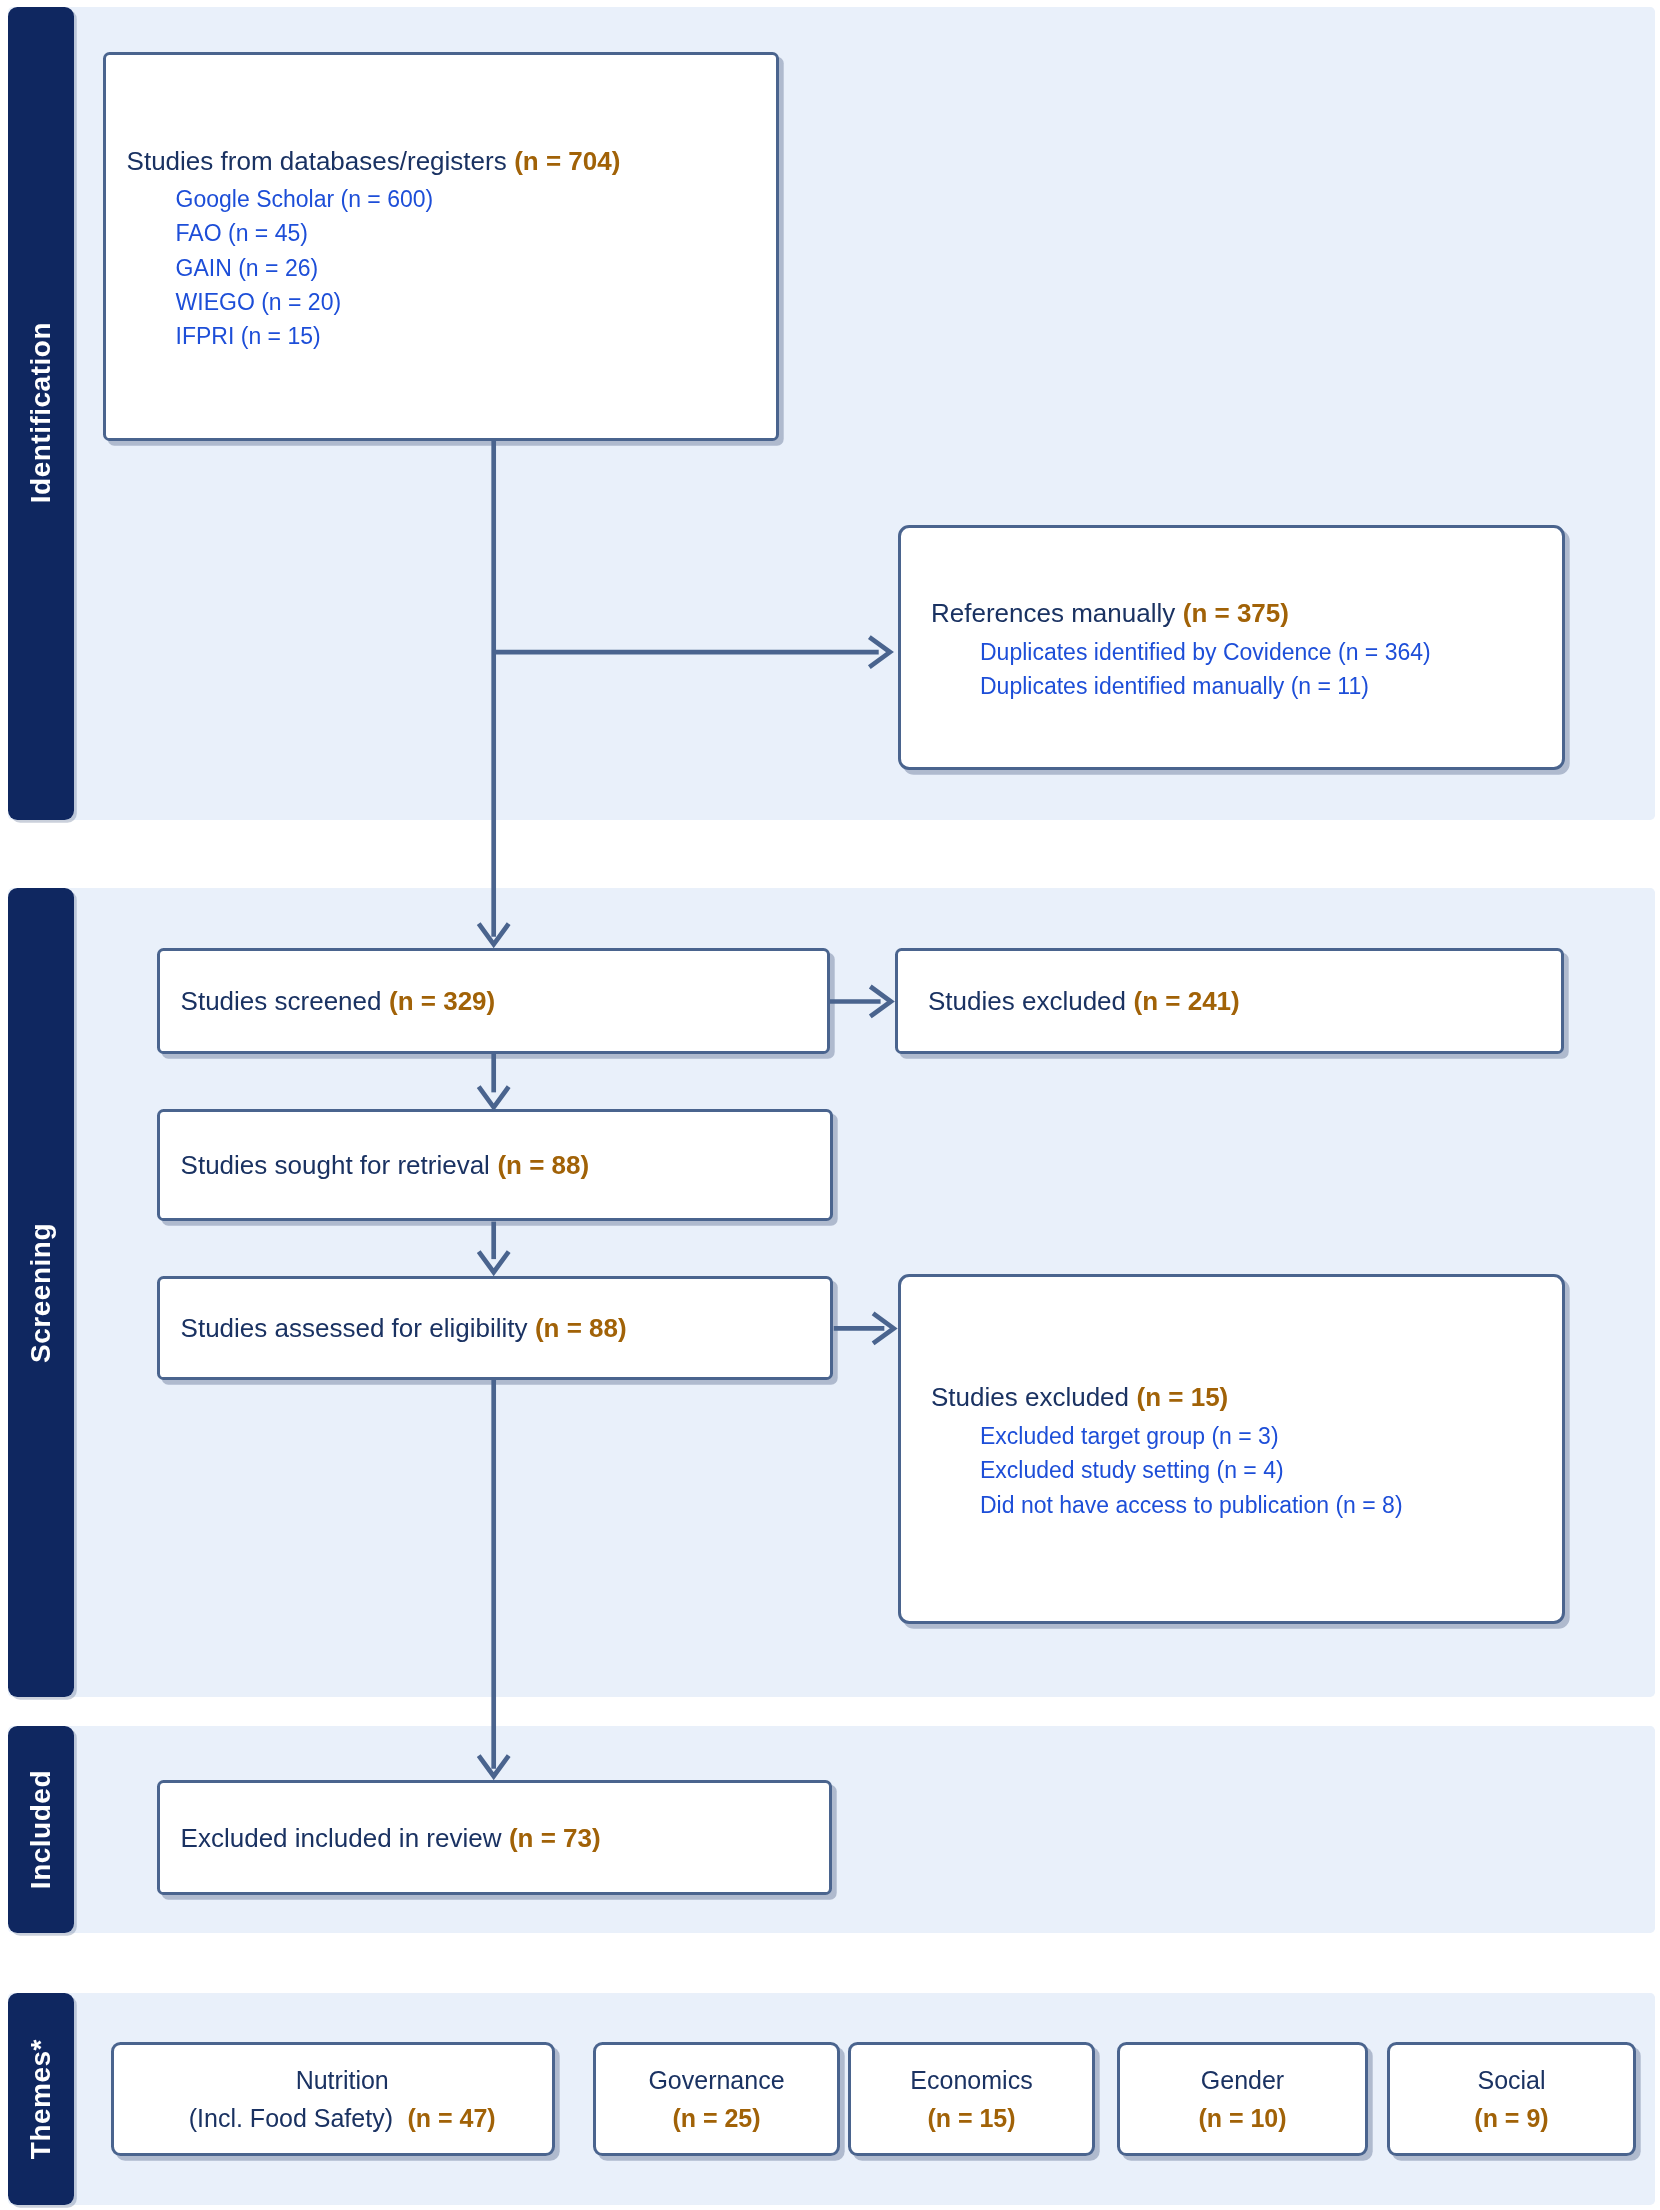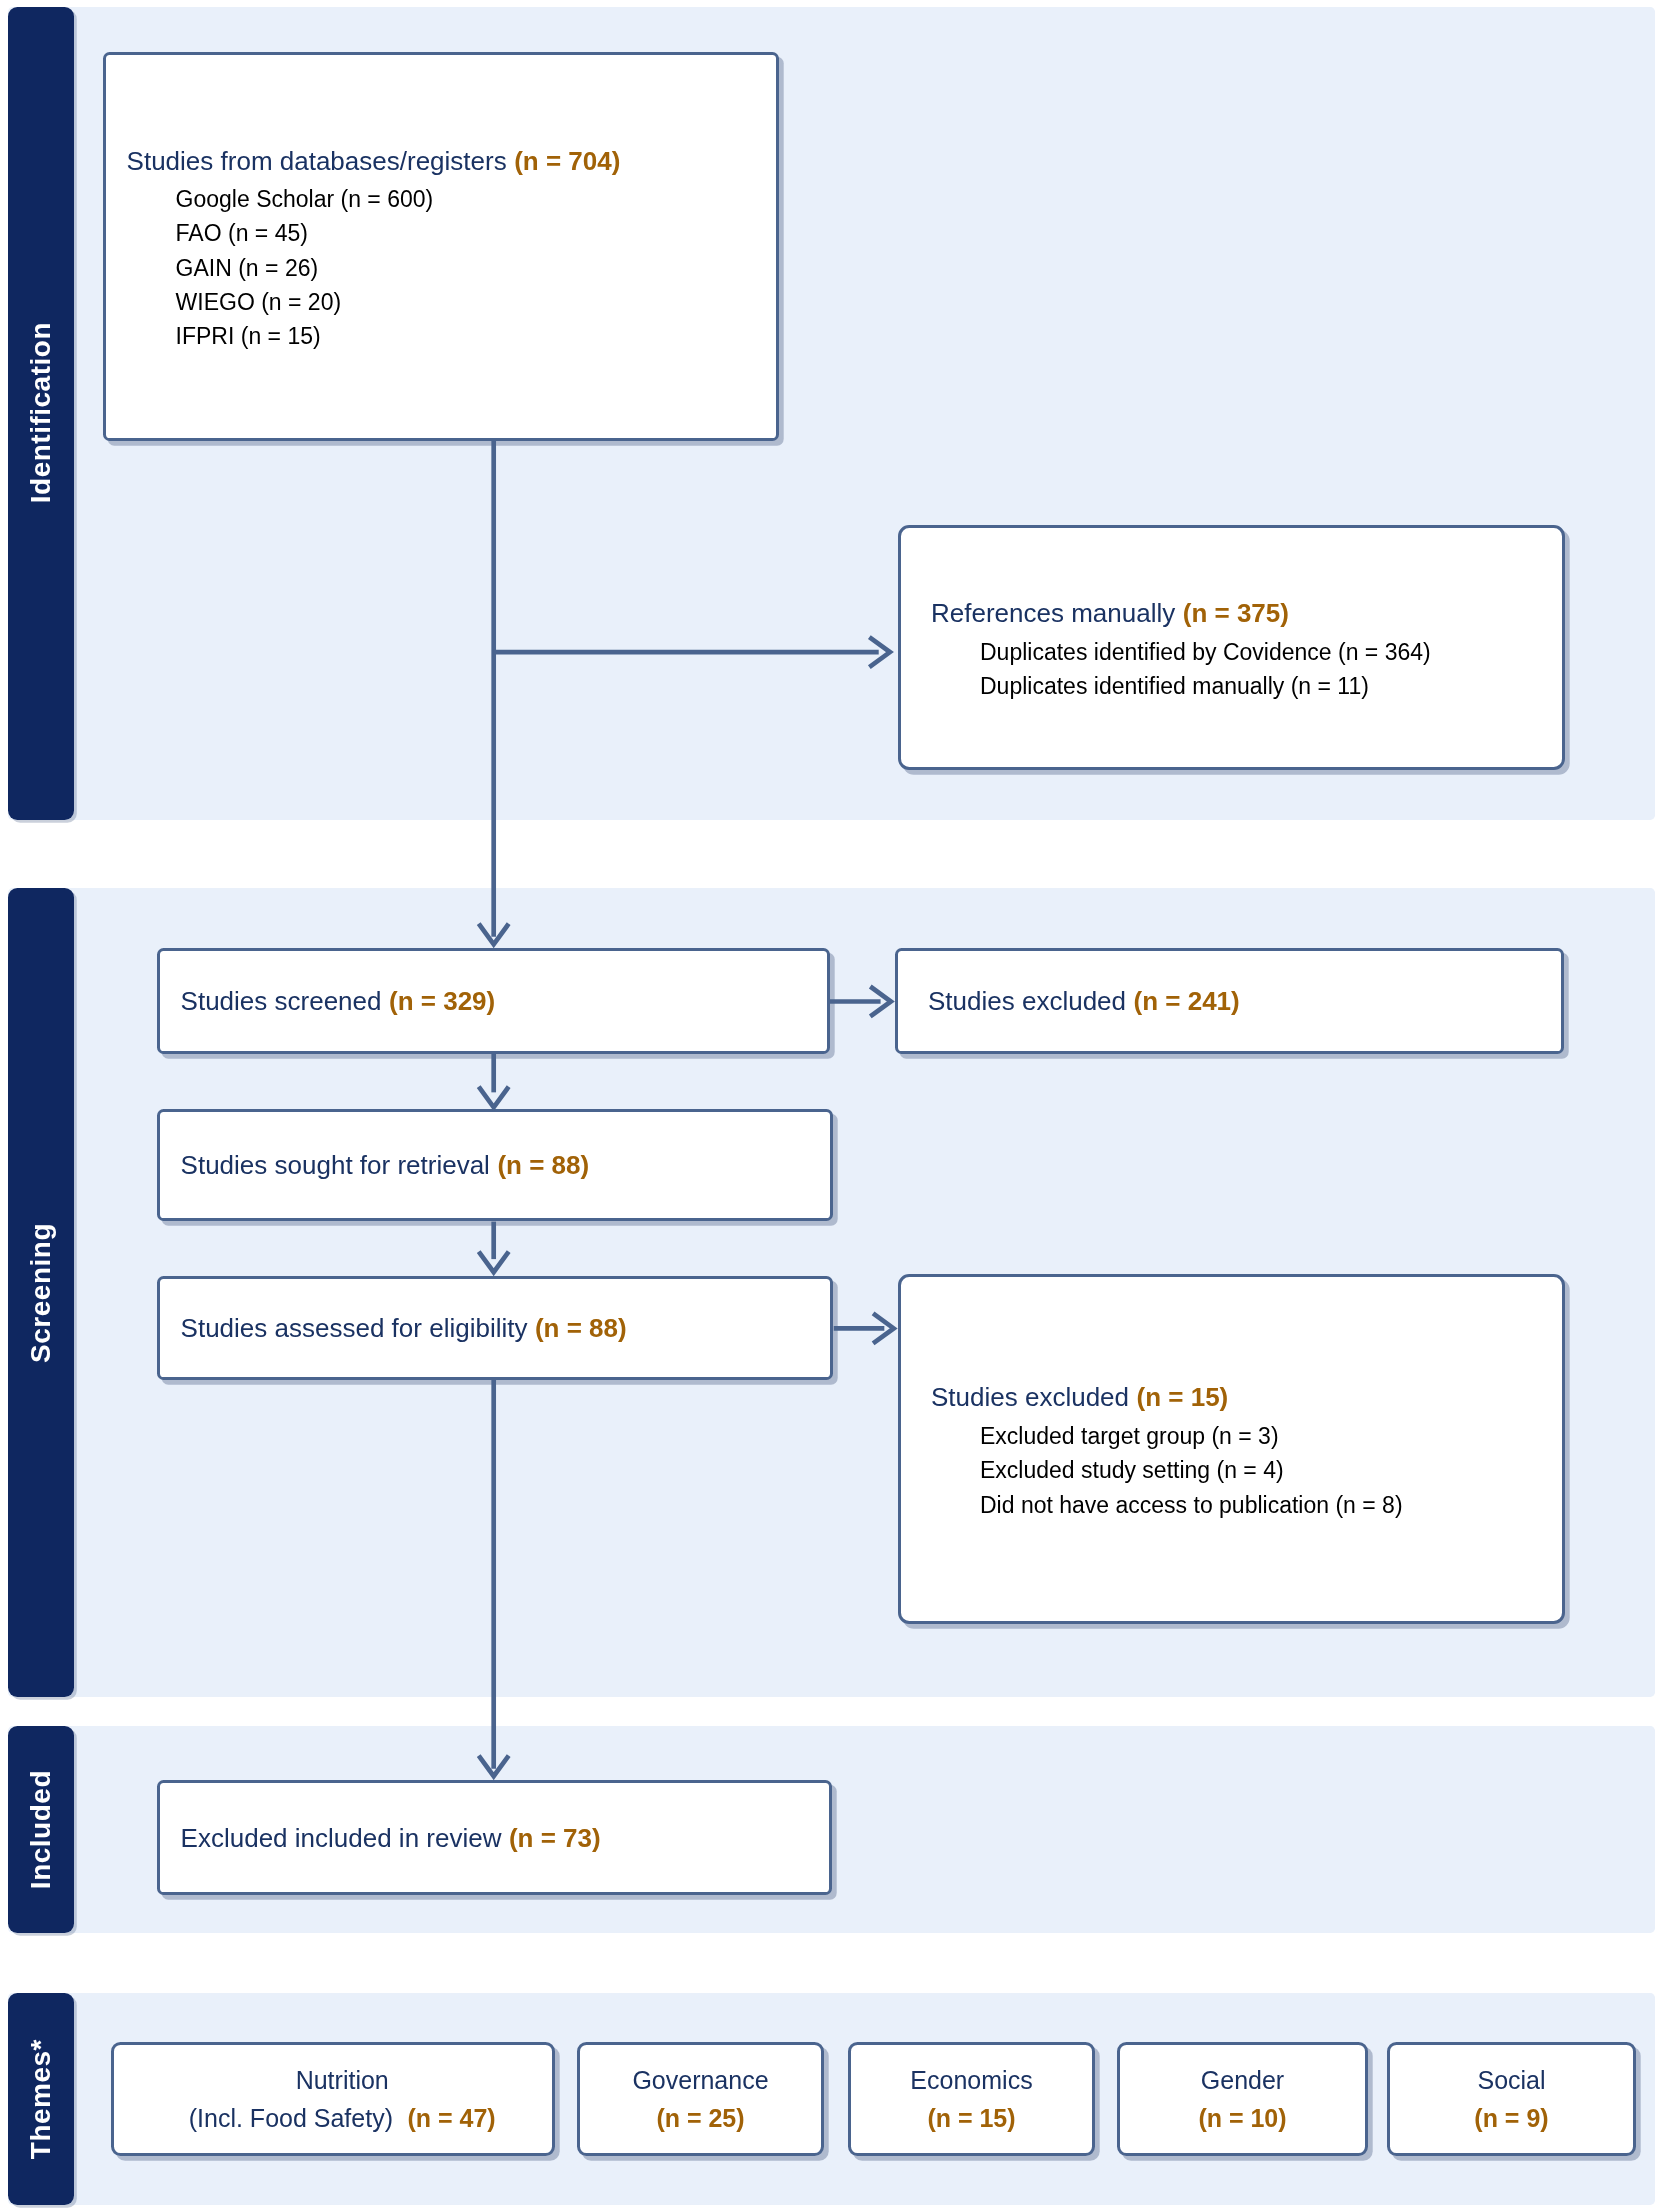--- a/index.html
+++ b/index.html
@@ -33,21 +33,21 @@
     background:#ffffff; border:3.7px solid #4a648e; border-radius:6.6px;
     box-shadow:4.7px 4.7px 0 rgba(104,120,153,0.45);
     display:flex; flex-direction:column; justify-content:center;
   }
   .fbox.round { border-radius:11.2px; }
   .pl22 { padding-left:20.6px; padding-right:9.4px; }
   .pl32 { padding-left:30px; padding-right:9.4px; }
   .trow { font-size:26px; color:#1a3262; line-height:34px; white-space:nowrap; }
   .n { font-weight:700; color:#a16207; margin-left:7.5px; }
   .sub {
-    font-size:23px; color:#000000; margin-left:49px; margin-top:8.4px;
+    font-size:23px; color:#1d4ed8; margin-left:49px; margin-top:8.4px;
     line-height:26px; white-space:nowrap;
   }
   .sub:first-of-type { margin-top:12px; }
   
   .tbox {
     border-radius:9.4px; align-items:center; text-align:center;
     justify-content:center; padding:0 5.6px;
   }
   .tline1 { font-size:25px; color:#1a3262; line-height:32px; }
   .tline2 { font-size:25px; color:#1a3262; line-height:32px; margin-top:6.6px; white-space:nowrap; }
@@ -55,21 +55,21 @@
   
   #box-databases { left:103px; top:52px;   width:676px; height:389px; }
   #box-refs      { left:898px; top:525px;  width:667px; height:245px; }
   #box-screened  { left:157px; top:948px; width:673px; height:106px; }
   #box-excl241   { left:895px; top:948px; width:669px; height:106px; }
   #box-sought    { left:157px; top:1109px; width:676px; height:112px; }
   #box-assessed  { left:157px; top:1276px; width:676px; height:104px; }
   #box-excl15    { left:898px; top:1274px; width:667px; height:350px; }
   #box-included  { left:157px; top:1780px; width:675px; height:115px; }
   #box-theme-0 { left:111px;  top:2042px; width:444px; height:114px;padding-left:24px; }
-  #box-theme-1 { left:577px;  top:2042px; width:247px; height:114px; }
+  #box-theme-1 { left:593px;  top:2042px; width:247px; height:114px; }
   #box-theme-2 { left:848px;  top:2042px; width:247px; height:114px; }
   #box-theme-3 { left:1117px; top:2042px; width:251px; height:114px; }
   #box-theme-4 { left:1387px; top:2042px; width:249px; height:114px; }
   .arrows {
     position:absolute; left:0; top:0; z-index:3; pointer-events:none;
   }
 </style>
 </head>
 <body>
 

